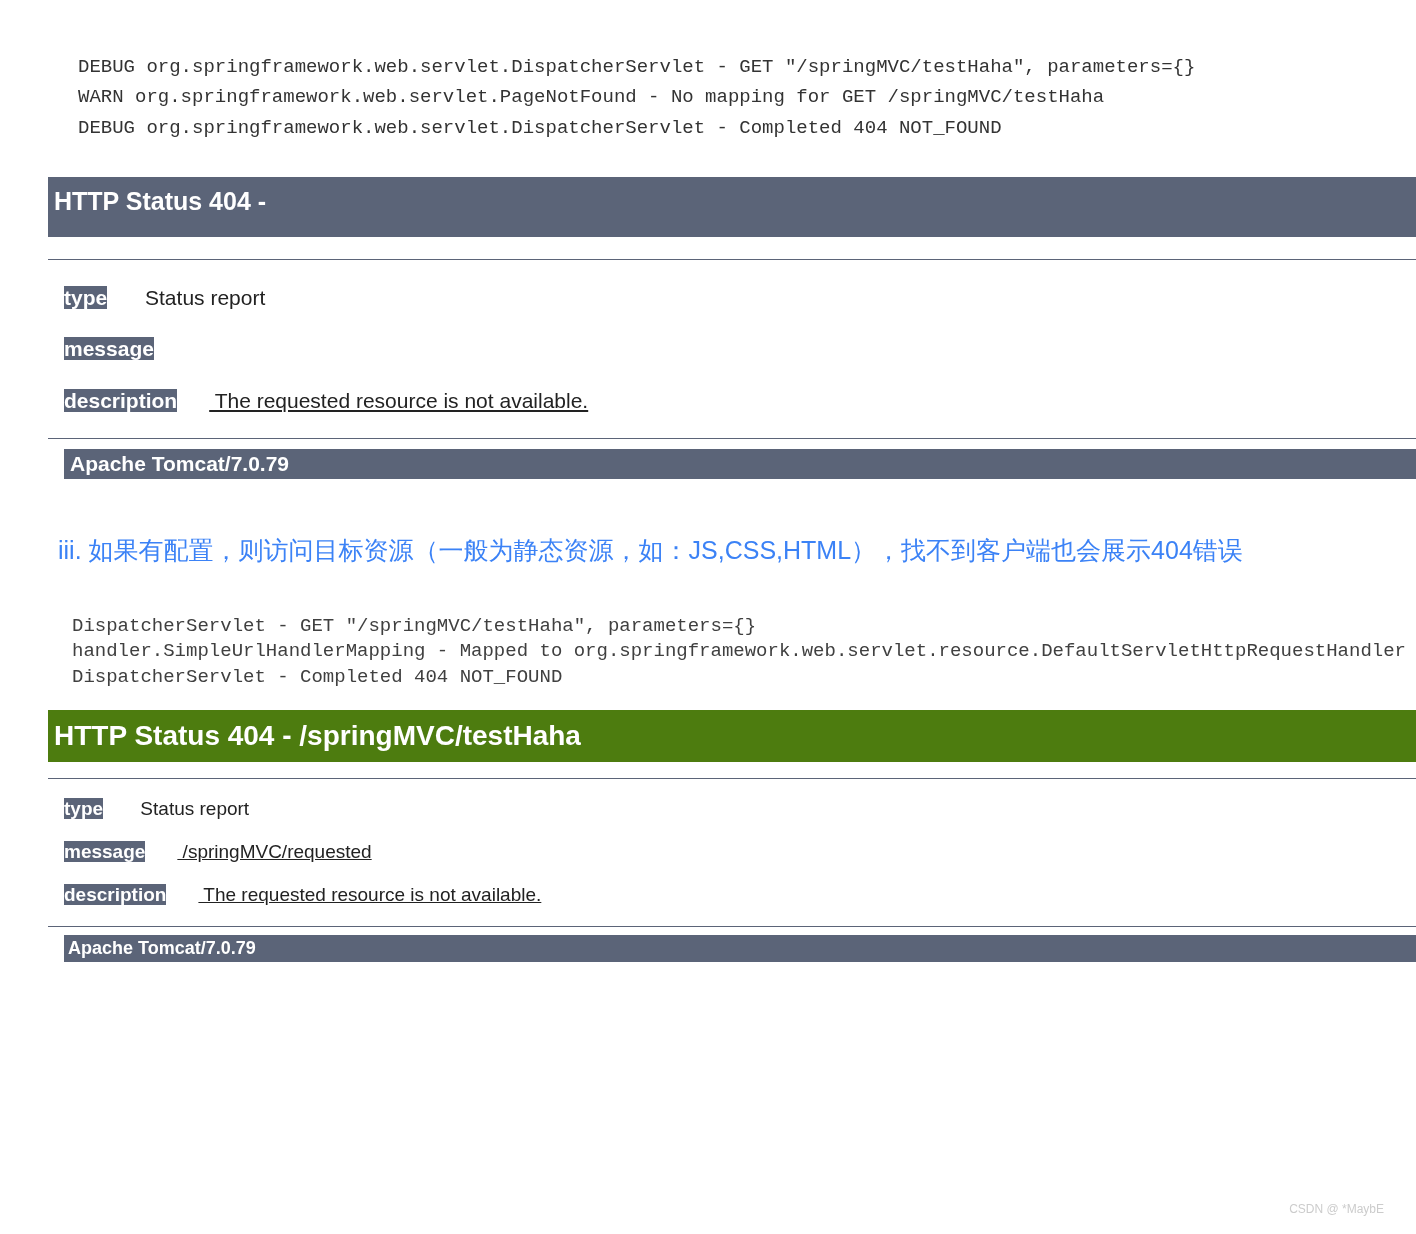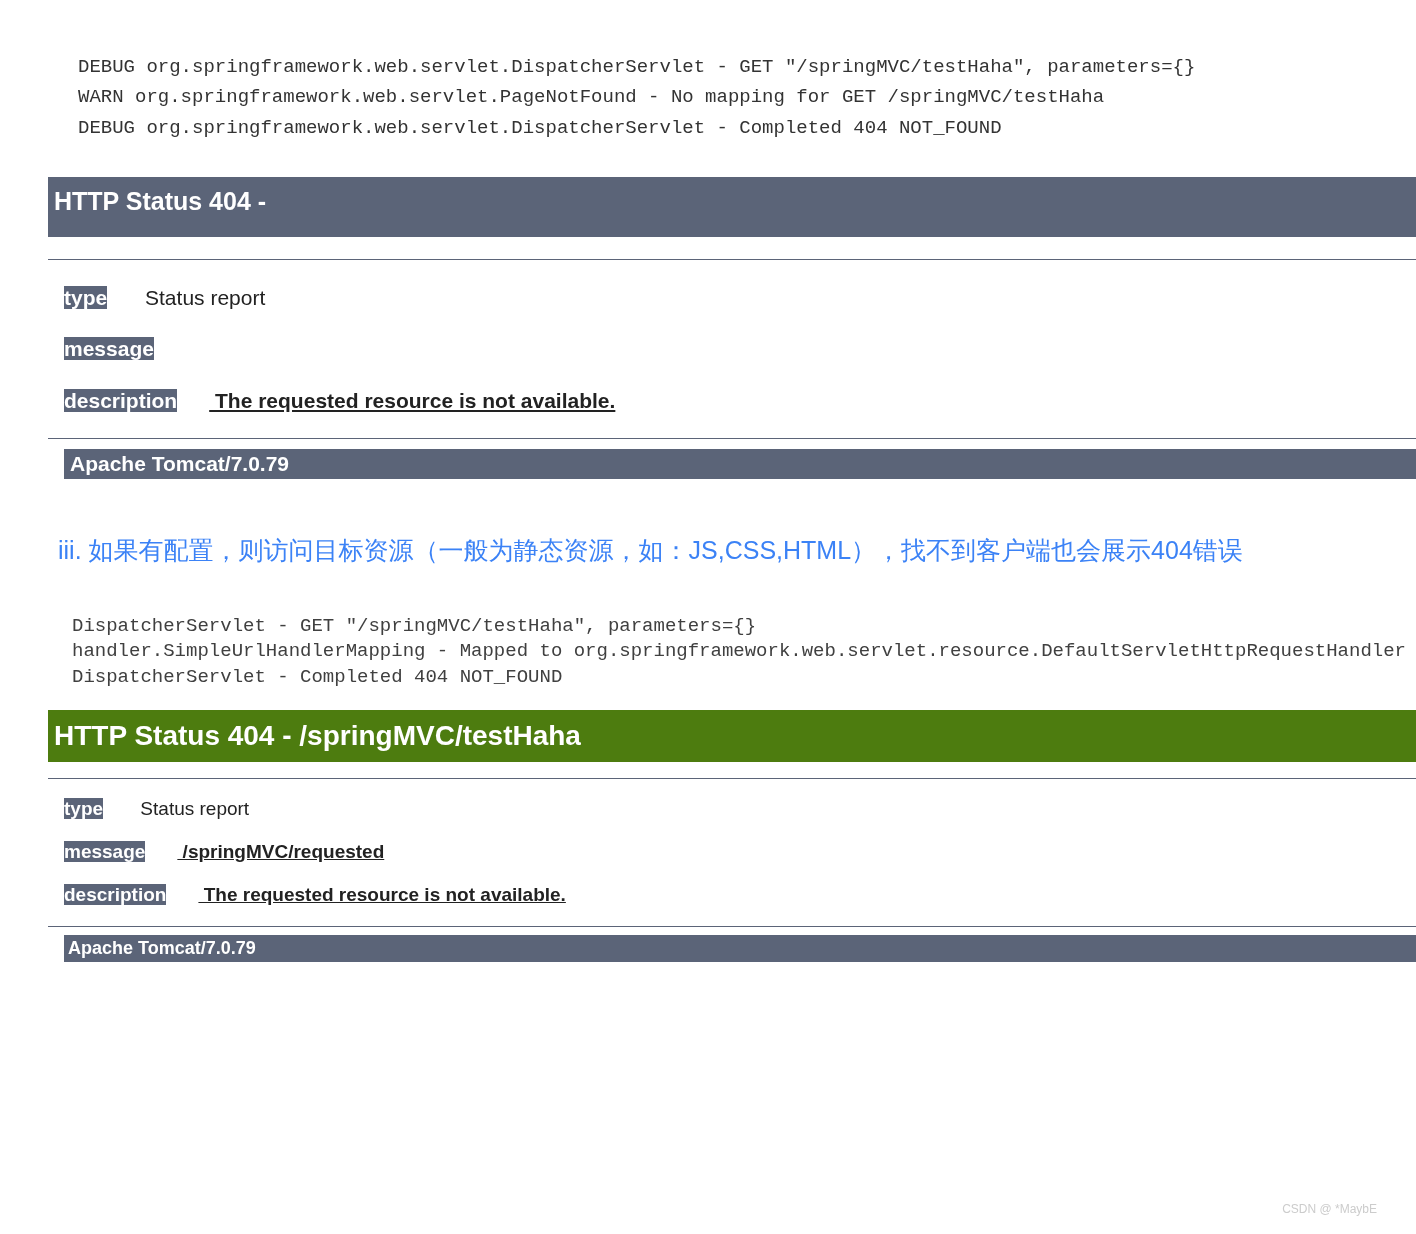--- a/index.html
+++ b/index.html
@@ -48,21 +48,20 @@
     }
     .label-tag {
       background: #5b6478;
       color: #ffffff;
       font-weight: bold;
       padding: 0 0px 0 0;
       display: inline;
     }
     .underline {
       text-decoration: underline;
-      font-weight: bold;
     }
     .footer-bar {
       background: #5b6478;
       color: #ffffff;
       font-family: Arial, sans-serif;
       font-weight: bold;
       font-size: 21px;
       padding: 3px 6px 3px 6px;
       margin-top: 10px;
     }
@@ -118,21 +117,21 @@
       background: #4d7c0f;
       color: #ffffff;
       font-family: Arial, sans-serif;
       font-weight: bold;
       font-size: 28px;
       padding: 10px 6px 10px 6px;
       margin: 16px 0 6px 0;
     }
     .watermark {
       position: fixed;
-      right: 23px;
+      right: 16px;
       bottom: 2px;
       font-size: 12px;
       color: #cccccc;
       font-family: Arial, sans-serif;
     }
   </style>
 </head>
 <body>
 
 <div class="log-block"><span>DEBUG org.springframework.web.servlet.DispatcherServlet - GET "/springMVC/testHaha", parameters={}</span>

